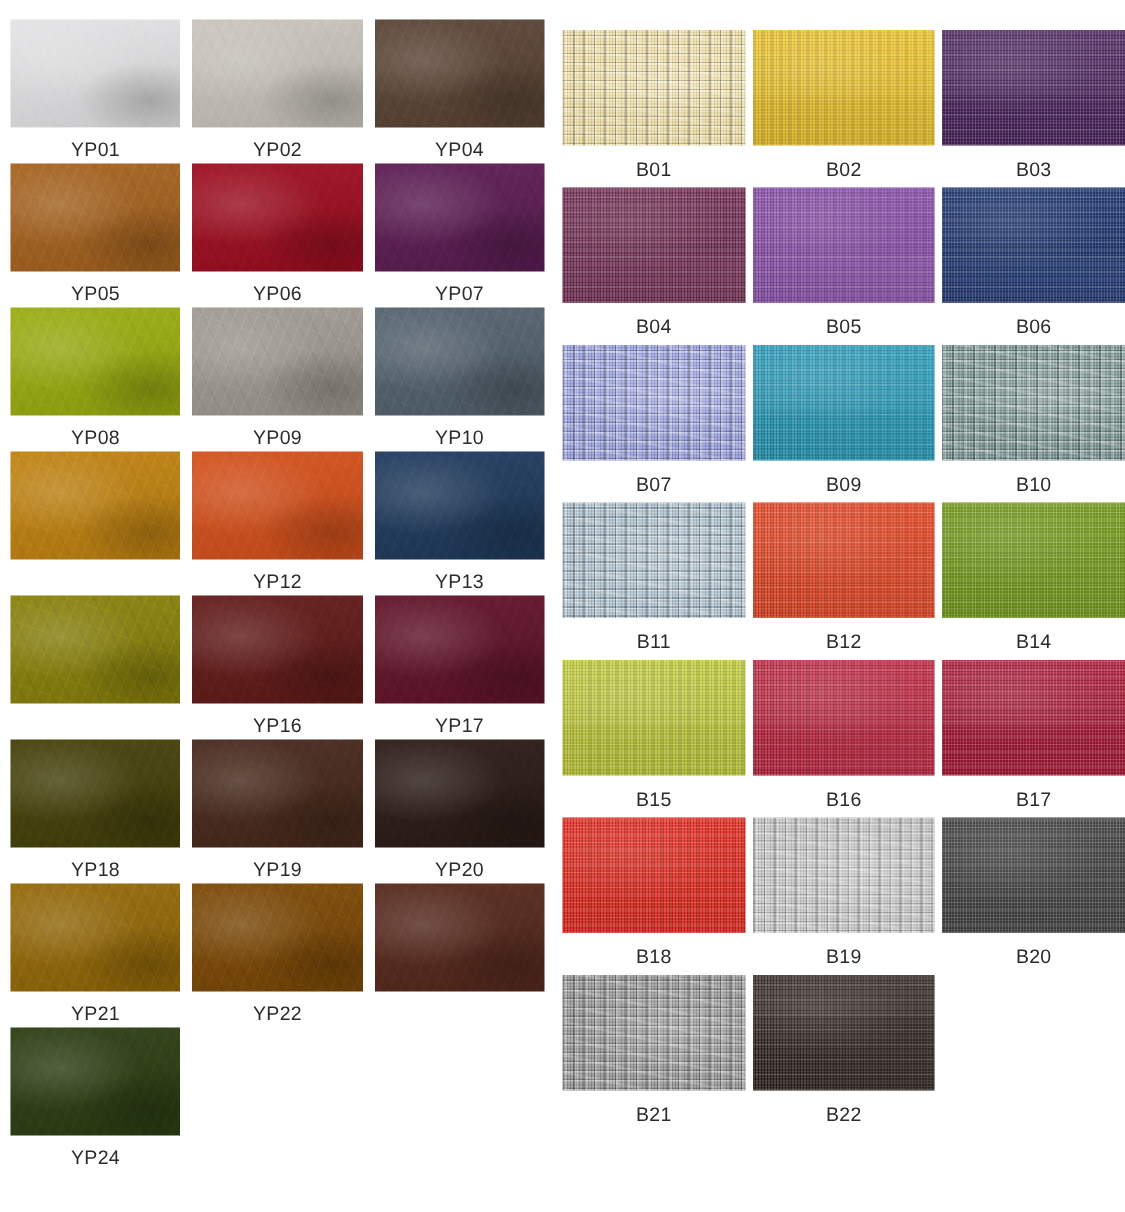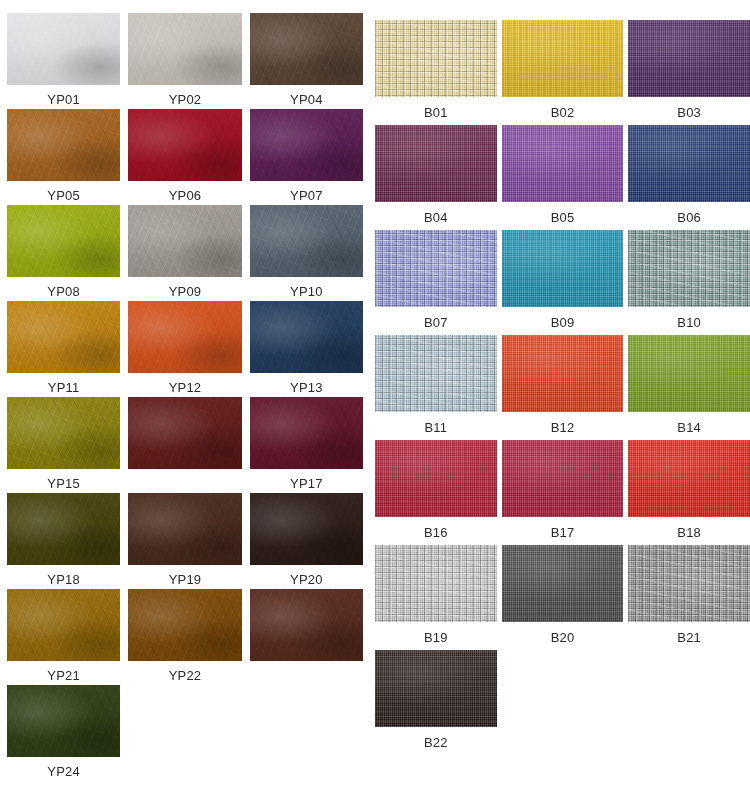--- a/index.html
+++ b/index.html
@@ -141,36 +141,35 @@
         <div class="cell">
           <div class="chip leather" style="background-color: rgb(160, 154, 146);"></div>
           <div class="label">YP09</div>
         </div>
         <div class="cell">
           <div class="chip leather" style="background-color: rgb(84, 98, 110);"></div>
           <div class="label">YP10</div>
         </div>
         <div class="cell">
           <div class="chip leather" style="background-color: rgb(192, 130, 17);"></div>
-          <div class="label">YP11</div>
         </div>
         <div class="cell">
           <div class="chip leather" style="background-color: rgb(212, 80, 27);"></div>
           <div class="label">YP12</div>
         </div>
         <div class="cell">
           <div class="chip leather" style="background-color: rgb(31, 58, 92);"></div>
           <div class="label">YP13</div>
         </div>
         <div class="cell">
           <div class="chip leather" style="background-color: rgb(136, 128, 12);"></div>
-          <div class="label">YP15</div>
         </div>
         <div class="cell">
           <div class="chip leather" style="background-color: rgb(96, 26, 24);"></div>
+          <div class="label">YP16</div>
         </div>
         <div class="cell">
           <div class="chip leather" style="background-color: rgb(96, 19, 40);"></div>
           <div class="label">YP17</div>
         </div>
         <div class="cell">
           <div class="chip leather" style="background-color: rgb(68, 64, 10);"></div>
           <div class="label">YP18</div>
         </div>
         <div class="cell">
@@ -243,20 +242,24 @@
         </div>
         <div class="cell">
           <div class="chip fabric" style="background-color: rgb(235, 58, 19);"></div>
           <div class="label">B12</div>
         </div>
         <div class="cell">
           <div class="chip fabric" style="background-color: rgb(122, 165, 27);"></div>
           <div class="label">B14</div>
         </div>
         <div class="cell">
+          <div class="chip fabric" style="background-color: rgb(191, 202, 42);"></div>
+          <div class="label">B15</div>
+        </div>
+        <div class="cell">
           <div class="chip fabric" style="background-color: rgb(188, 19, 48);"></div>
           <div class="label">B16</div>
         </div>
         <div class="cell">
           <div class="chip fabric" style="background-color: rgb(176, 21, 52);"></div>
           <div class="label">B17</div>
         </div>
         <div class="cell">
           <div class="chip fabric" style="background-color: rgb(232, 28, 16);"></div>
           <div class="label">B18</div>

